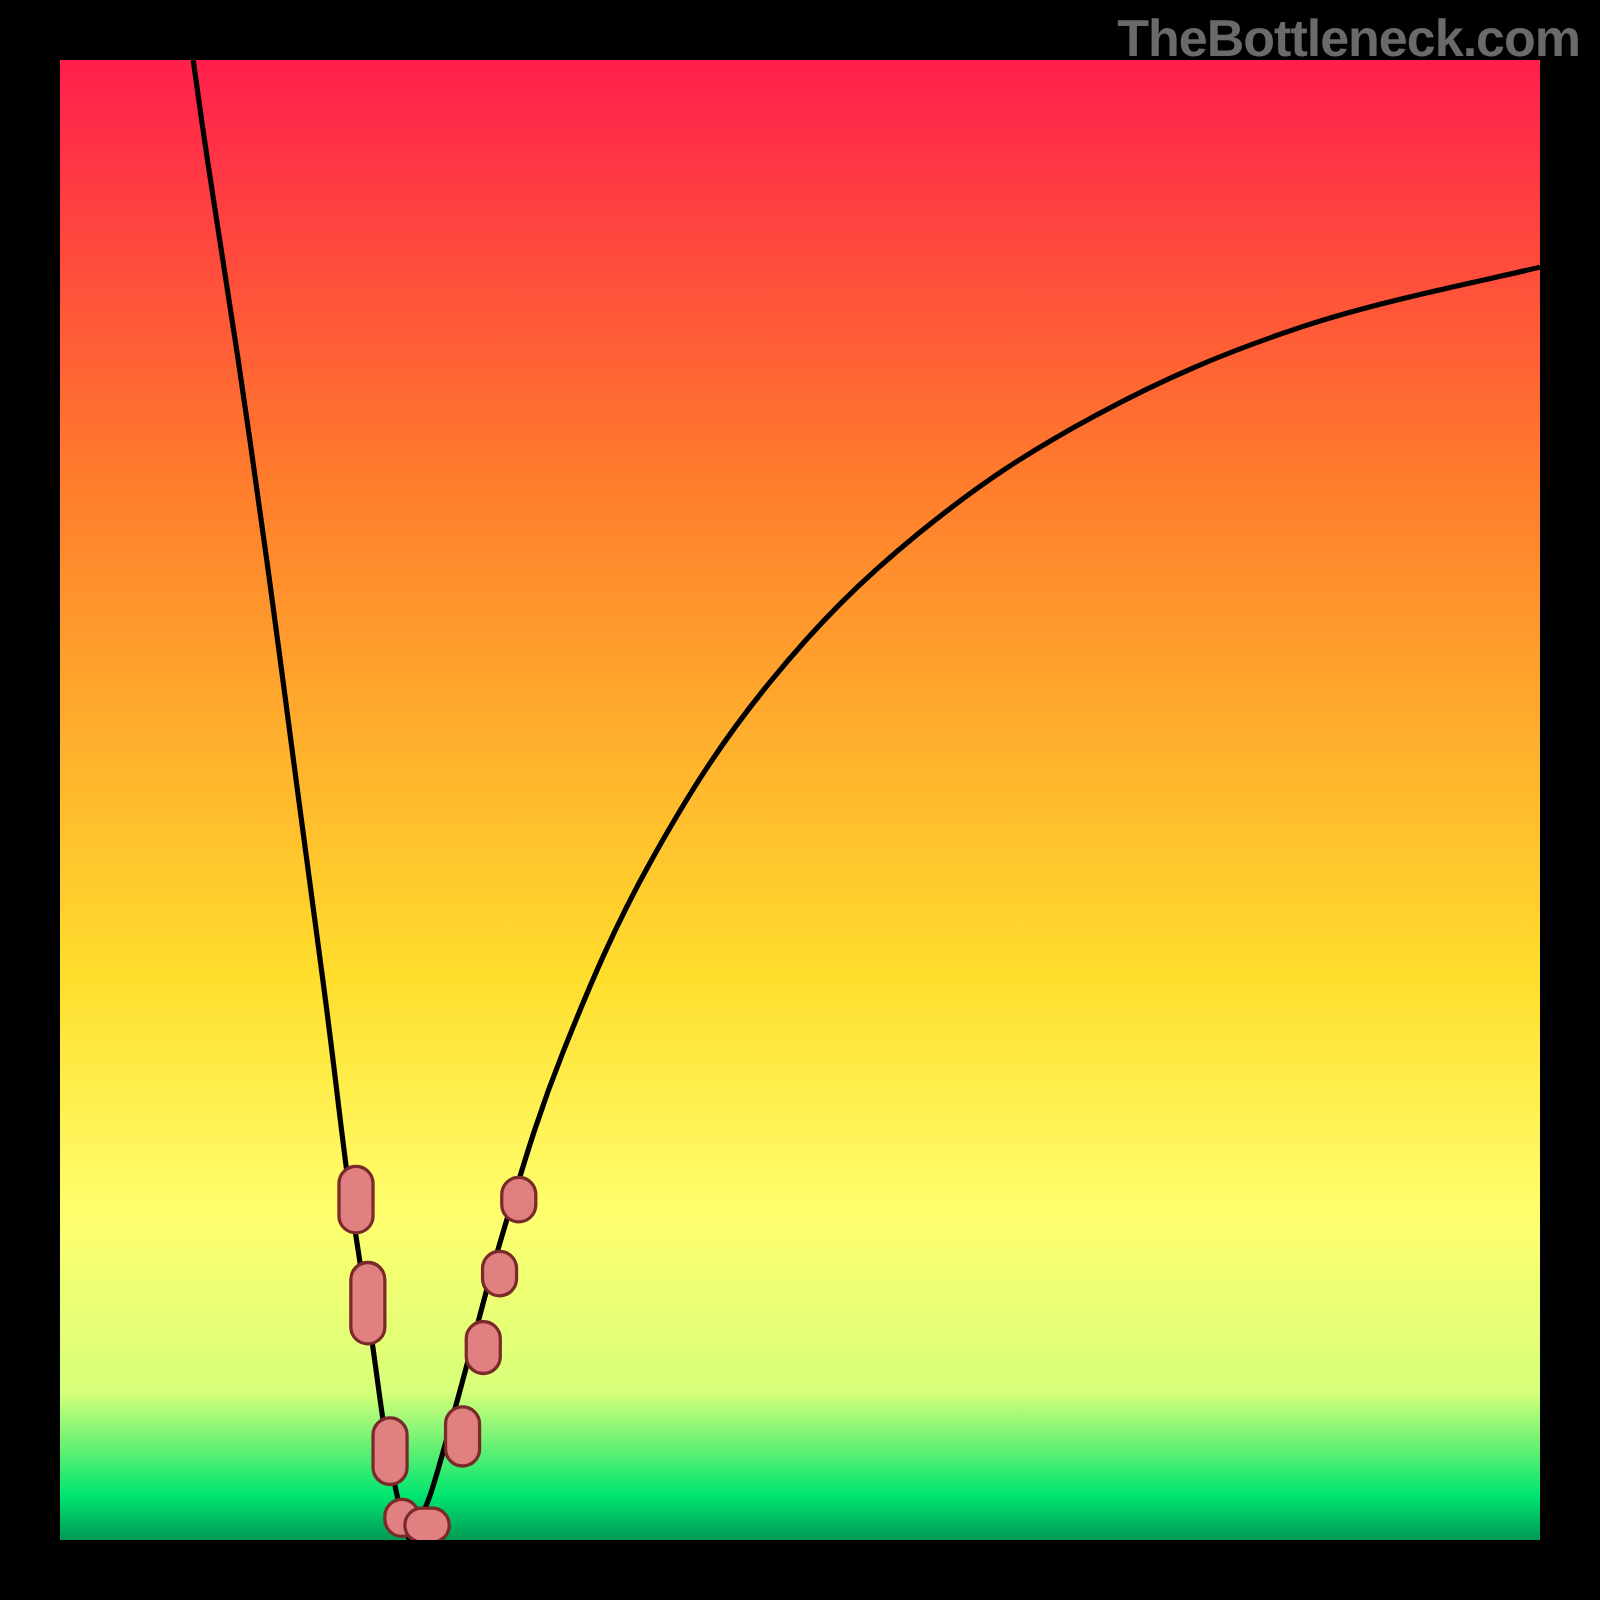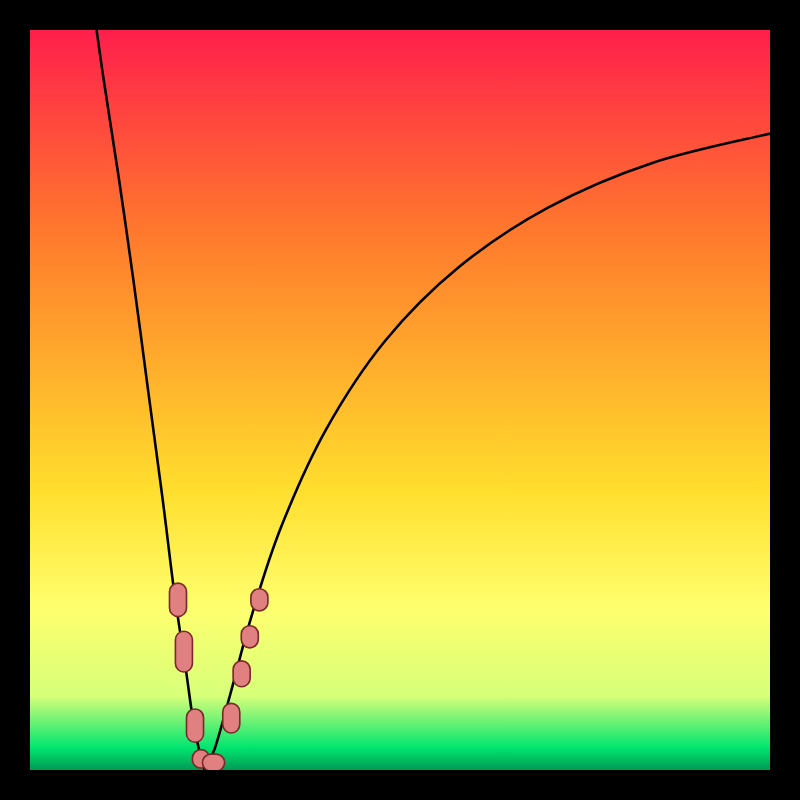--- a/index.html
+++ b/index.html
@@ -79,13 +79,14 @@
           <rect x="21.150" y="91.750" width="2.300" height="4.500" rx="1.150" ry="1.150" fill="#e08080" stroke="#7a2a2a" stroke-width="0.22"></rect>
           <rect x="21.950" y="97.250" width="2.300" height="2.500" rx="1.150" ry="1.150" fill="#e08080" stroke="#7a2a2a" stroke-width="0.22"></rect>
           <rect x="23.300" y="97.850" width="3.000" height="2.300" rx="1.150" ry="1.150" fill="#e08080" stroke="#7a2a2a" stroke-width="0.22"></rect>
           <rect x="26.050" y="91.000" width="2.300" height="4.000" rx="1.150" ry="1.150" fill="#e08080" stroke="#7a2a2a" stroke-width="0.22"></rect>
           <rect x="27.450" y="85.250" width="2.300" height="3.500" rx="1.150" ry="1.150" fill="#e08080" stroke="#7a2a2a" stroke-width="0.22"></rect>
           <rect x="28.550" y="80.500" width="2.300" height="3.000" rx="1.150" ry="1.150" fill="#e08080" stroke="#7a2a2a" stroke-width="0.22"></rect>
           <rect x="29.850" y="75.500" width="2.300" height="3.000" rx="1.150" ry="1.150" fill="#e08080" stroke="#7a2a2a" stroke-width="0.22"></rect>
         </g>
     </svg>
   </div>
+  <div class="watermark">TheBottleneck.com</div>
 </div>
 
 </body></html>

